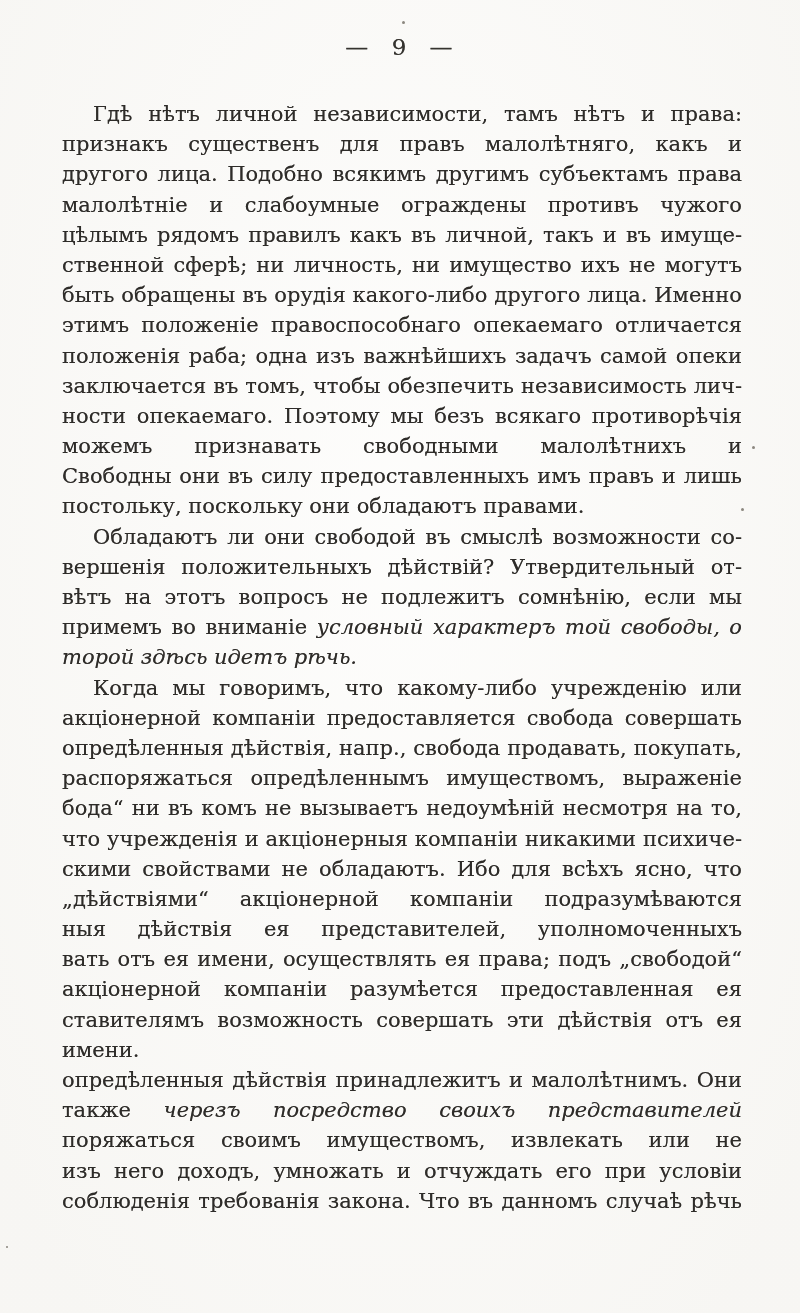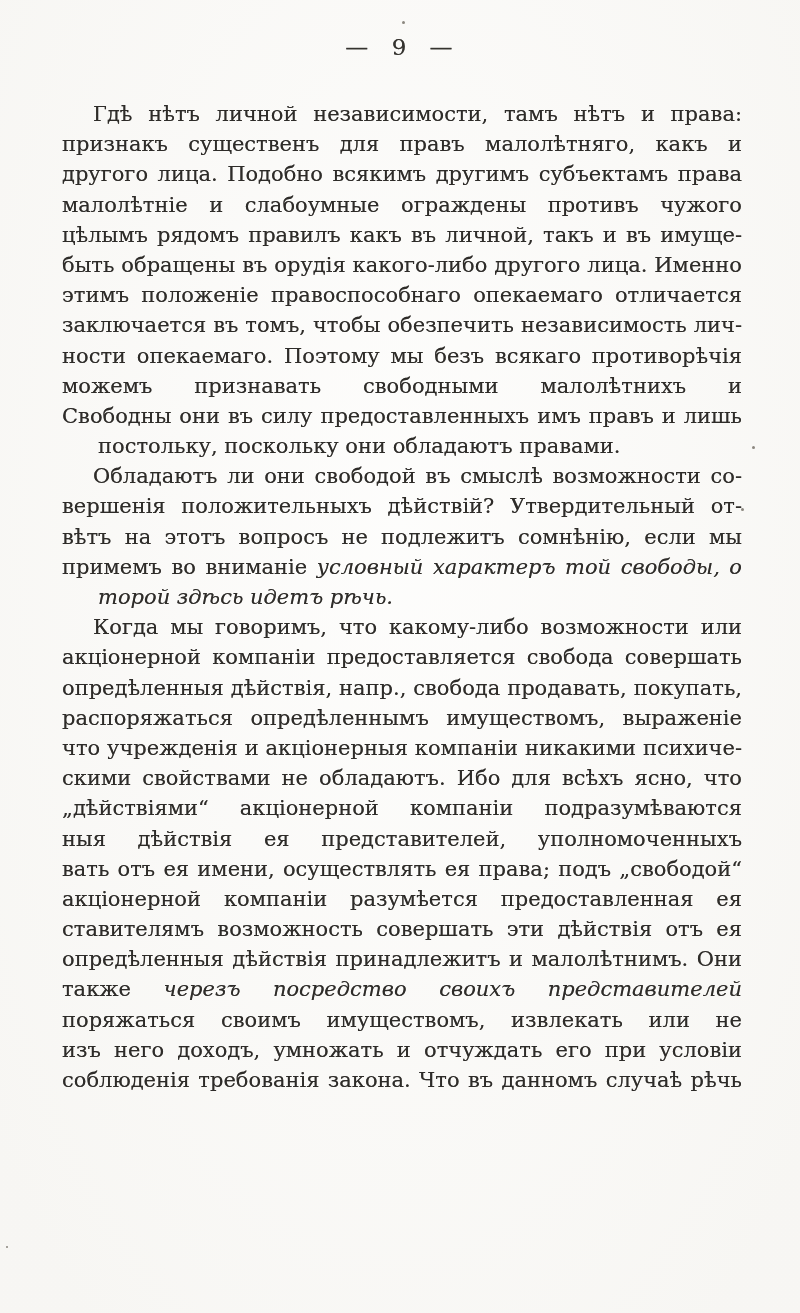--- a/index.html
+++ b/index.html
@@ -46,63 +46,67 @@
   }
   .line {
     text-align: justify;
     text-align-last: justify;
     text-justify: inter-word;
     white-space: normal;
     height: 30.2px;
     overflow: hidden;
   }
   .line.indent { text-indent: 31px; }
-  .line.last { text-align-last: left; margin-left: 36px; }
+  .line.last { text-align-last: left; }
   .it { font-style: italic; }
   .speck {
     position: absolute;
     background: #6f6a62;
     border-radius: 50%;
     opacity: 0.8;
   }
 </style>
 </head>
 <body>
 
 <div class="page">
   <div class="page-number">— 9 —</div>
   <div class="body-text">
       <div class="line indent"><span>Гдѣ нѣтъ личной независимости, тамъ нѣтъ и права: этотъ</span></div>
       <div class="line"><span>признакъ существенъ для правъ малолѣтняго, какъ и всякаго</span></div>
       <div class="line"><span>другого лица. Подобно всякимъ другимъ субъектамъ права</span></div>
       <div class="line"><span>малолѣтніе и слабоумные ограждены противъ чужого произвола</span></div>
       <div class="line"><span>цѣлымъ рядомъ правилъ какъ въ личной, такъ и въ имуще-</span></div>
+      <div class="line"><span>ственной сферѣ; ни личность, ни имущество ихъ не могутъ</span></div>
       <div class="line"><span>быть обращены въ орудія какого-либо другого лица. Именно</span></div>
       <div class="line"><span>этимъ положеніе правоспособнаго опекаемаго отличается отъ</span></div>
+      <div class="line"><span>положенія раба; одна изъ важнѣйшихъ задачъ самой опеки</span></div>
       <div class="line"><span>заключается въ томъ, чтобы обезпечить независимость лич-</span></div>
       <div class="line"><span>ности опекаемаго. Поэтому мы безъ всякаго противорѣчія</span></div>
       <div class="line"><span>можемъ признавать свободными малолѣтнихъ и слабоумныхъ.</span></div>
       <div class="line"><span>Свободны они въ силу предоставленныхъ имъ правъ и лишь</span></div>
       <div class="line last"><span>постольку, поскольку они обладаютъ правами.</span></div>
       <div class="line indent"><span>Обладаютъ ли они свободой въ смыслѣ возможности со-</span></div>
       <div class="line"><span>вершенія положительныхъ дѣйствій? Утвердительный от-</span></div>
       <div class="line"><span>вѣтъ на этотъ вопросъ не подлежитъ сомнѣнію, если мы</span></div>
       <div class="line"><span>примемъ во вниманіе </span><span class="it">условный характеръ той свободы, о ко-</span></div>
       <div class="line last"><span class="it">торой здѣсь идетъ рѣчь.</span></div>
-      <div class="line indent"><span>Когда мы говоримъ, что какому-либо возможности или</span></div>
+      <div class="line indent"><span>Когда мы говоримъ, что какому-либо учрежденію или</span></div>
       <div class="line"><span>акціонерной компаніи предоставляется свобода совершать</span></div>
       <div class="line"><span>опредѣленныя дѣйствія, напр., свобода продавать, покупать,</span></div>
       <div class="line"><span>распоряжаться опредѣленнымъ имуществомъ, выраженіе „сво-</span></div>
+      <div class="line"><span>бода“ ни въ комъ не вызываетъ недоумѣній несмотря на то,</span></div>
       <div class="line"><span>что учрежденія и акціонерныя компаніи никакими психиче-</span></div>
       <div class="line"><span>скими свойствами не обладаютъ. Ибо для всѣхъ ясно, что</span></div>
       <div class="line"><span>„дѣйствіями“ акціонерной компаніи подразумѣваются закон-</span></div>
       <div class="line"><span>ныя дѣйствія ея представителей, уполномоченныхъ дѣйство-</span></div>
       <div class="line"><span>вать отъ ея имени, осуществлять ея права; подъ „свободой“</span></div>
       <div class="line"><span>акціонерной компаніи разумѣется предоставленная ея пред-</span></div>
       <div class="line"><span>ставителямъ возможность совершать эти дѣйствія отъ ея</span></div>
+      <div class="line last"><span>имени.</span></div>
       <div class="line"><span>опредѣленныя дѣйствія принадлежитъ и малолѣтнимъ. Они</span></div>
       <div class="line"><span>также </span><span class="it">черезъ посредство своихъ представителей</span></div>
       <div class="line"><span>поряжаться своимъ имуществомъ, извлекать или не извлекать</span></div>
       <div class="line"><span>изъ него доходъ, умножать и отчуждать его при условіи</span></div>
       <div class="line"><span>соблюденія требованія закона. Что въ данномъ случаѣ рѣчь</span></div>
     </div>
 <div class="speck" style="left: 402px; top: 21px; width: 3px; height: 3px;"></div>
     <div class="speck" style="left: 752px; top: 446px; width: 3px; height: 3px;"></div>
     <div class="speck" style="left: 741px; top: 508px; width: 3px; height: 3px;"></div>
     <div class="speck" style="left: 6px; top: 1246px; width: 2px; height: 2px;"></div>

